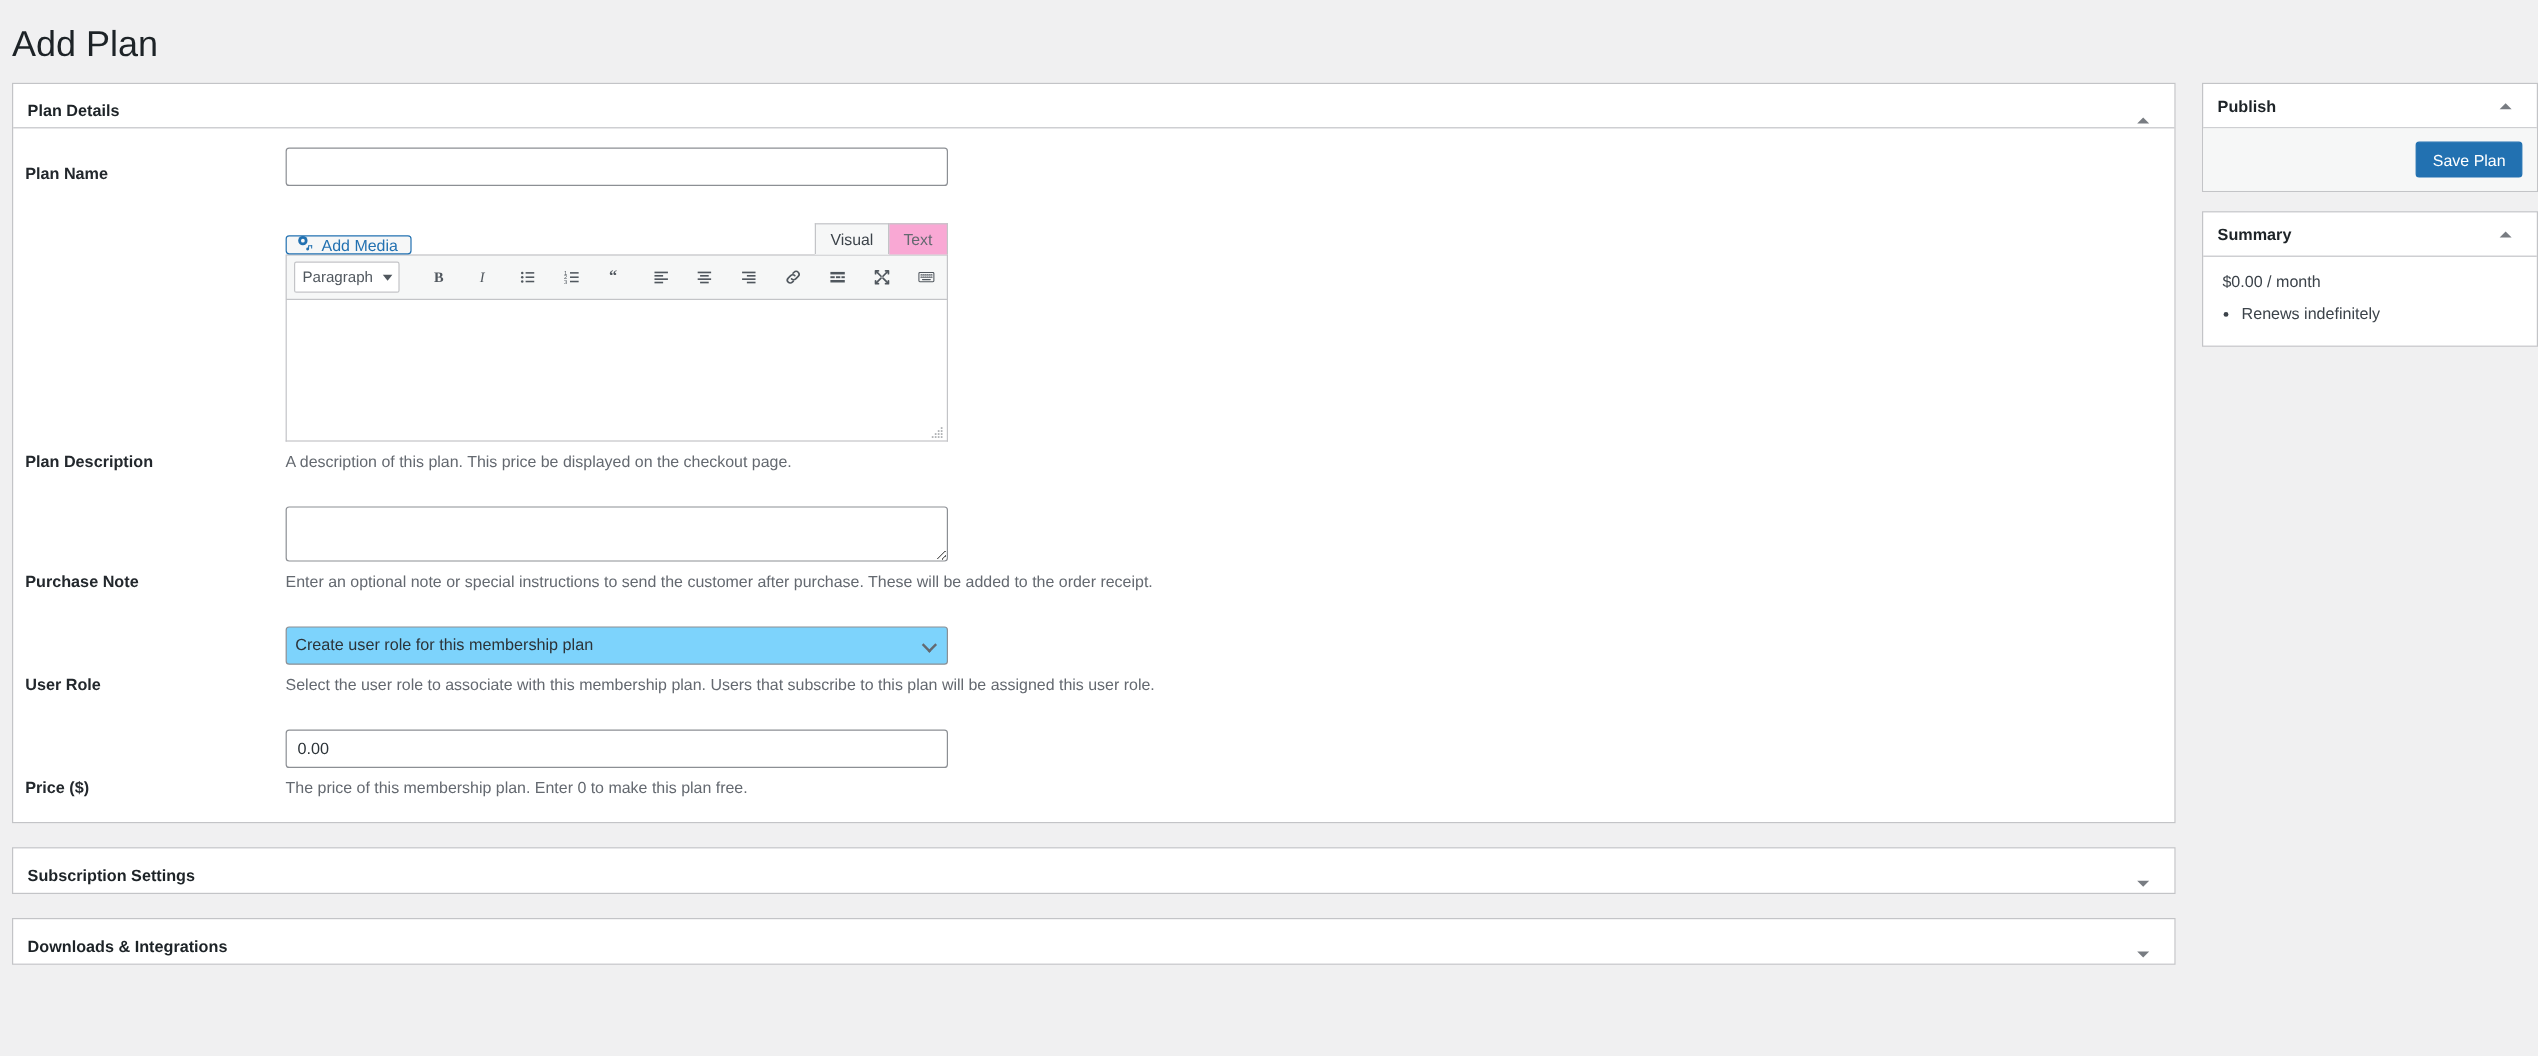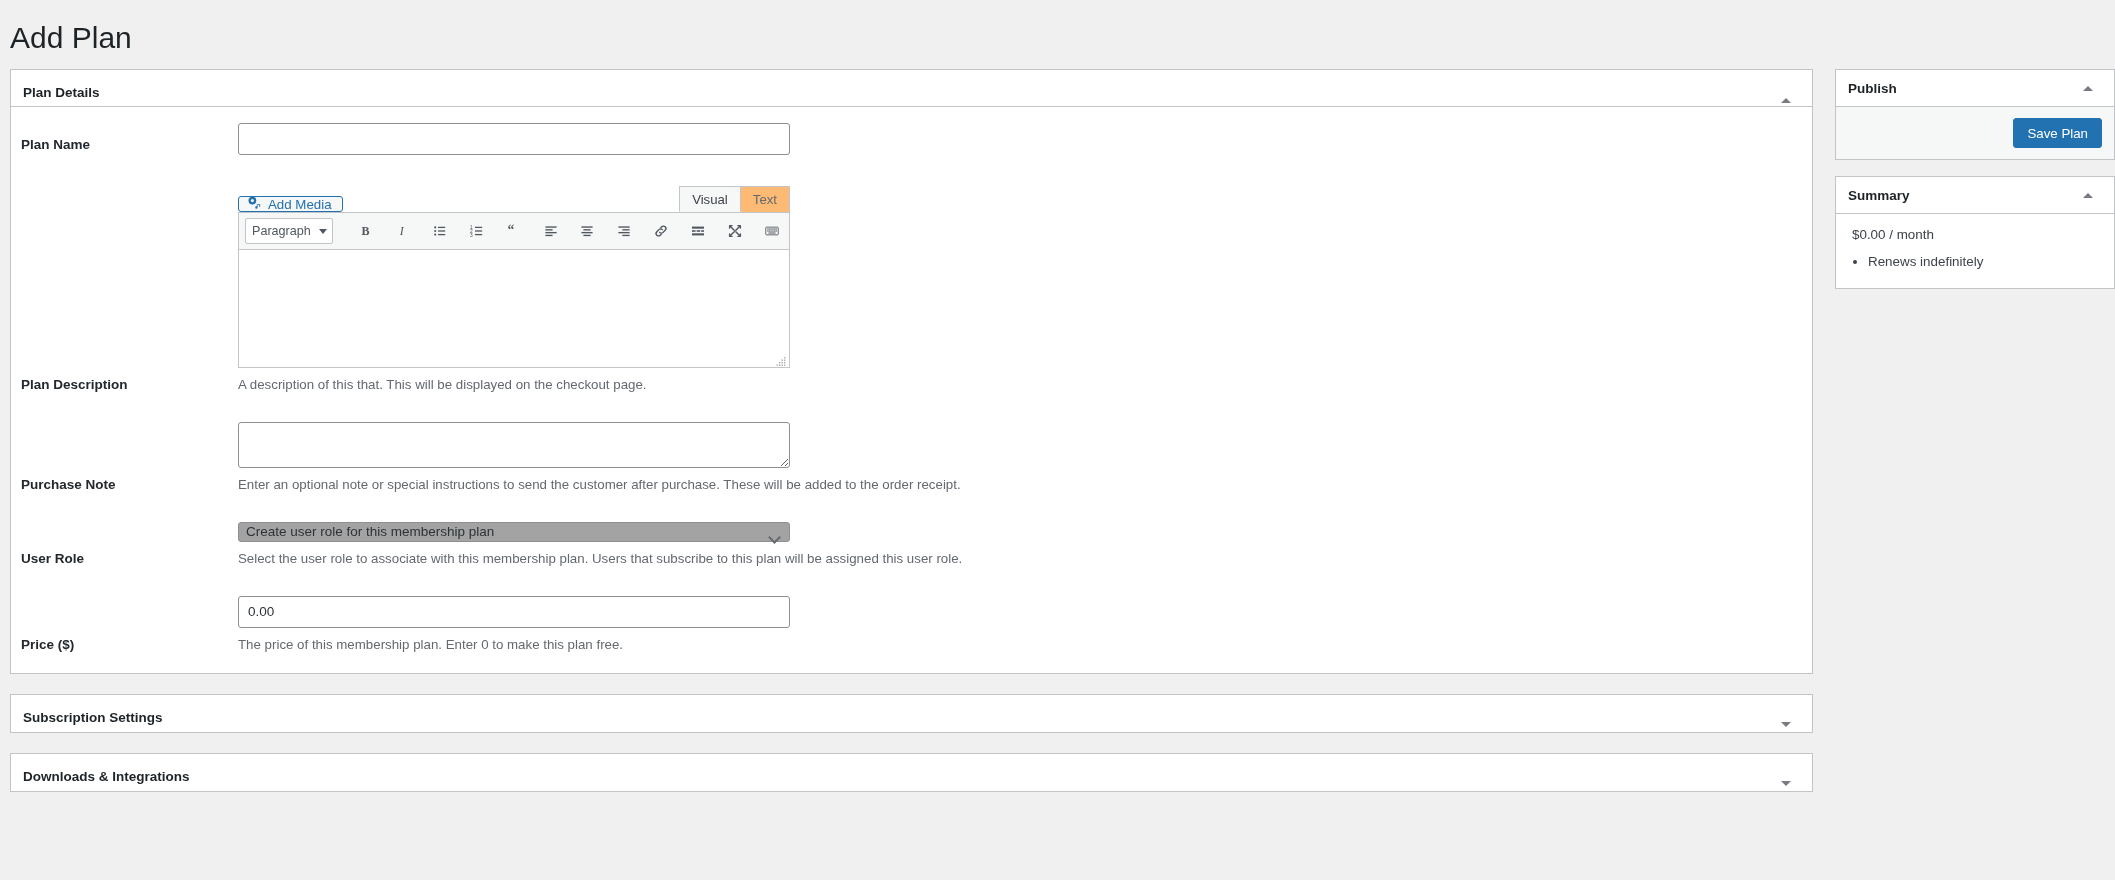--- a/index.html
+++ b/index.html
@@ -98,28 +98,28 @@
     font-family: "Liberation Sans", sans-serif;
     color: #2c3338;
     background: #fff;
     resize: vertical;
     outline: none;
     display: block;
   }
 
   select.sel-input {
     width: 552px;
-    height: 20px;
+    height: 32px;
     border: 1px solid #8c8f94;
     border-radius: 3px;
     padding: 0 28px 0 7px;
     font-size: 13.5px;
     font-family: "Liberation Sans", sans-serif;
     color: #2c3338;
-    background-color: #a3a3a3;
+    background-color: #7dd3fc;
     -webkit-appearance: none;
     appearance: none;
     outline: none;
   }
   .sel-wrap { position: relative; width: 552px; }
   .sel-chevron {
     position: absolute; right: 11px; top: 11px;
     width: 9px; height: 9px;
     border-right: 2px solid #646970;
     border-bottom: 2px solid #646970;
@@ -159,21 +159,21 @@
     cursor: pointer;
     font-family: "Liberation Sans", sans-serif;
     white-space: nowrap;
   }
   .media-icon { display: block; }
 
   .ed-tabs { display: flex; align-items: flex-end; gap: 0; height: 27px; }
   .ed-tab {
     border: 1px solid #c3c4c7;
     border-bottom: none;
-    background: #fdba74;
+    background: #f9a8d4;
     color: #646970;
     font-size: 13.2px;
     padding: 0 12px;
     height: 26px;
     line-height: 25px;
     cursor: pointer;
     font-family: "Liberation Sans", sans-serif;
     margin-left: -1px;
   }
   .ed-tab.active { background: #f6f7f7; color: #3c434a; border-bottom: 1px solid #f6f7f7; position: relative; z-index: 2; }
@@ -427,21 +427,21 @@
                       <rect x="6.5" y="7" width="1.4" height="1.4"></rect>
                       <rect x="9" y="7" width="1.4" height="1.4"></rect>
                     <rect x="1.5" y="9.5" width="1.4" height="1.4"></rect>
                       <rect x="4" y="9.5" width="1.4" height="1.4"></rect>
                       <rect x="6.5" y="9.5" width="1.4" height="1.4"></rect>
                       <rect x="9" y="9.5" width="1.4" height="1.4"></rect>
                   </svg>
                 </span>
               </div>
             </div>
-            <div class="help-text">A description of this that. This will be displayed on the checkout page.</div>
+            <div class="help-text">A description of this plan. This price be displayed on the checkout page.</div>
           </div>
         </div>
 
         <div class="spacer-row"></div>
 
         <div class="field-row">
           <div class="field-label">Purchase Note</div>
           <div class="field-control">
             <textarea class="txt-area" style=""></textarea>
             <div class="help-text">Enter an optional note or special instructions to send the customer after purchase. These will be added to the order receipt.</div>

